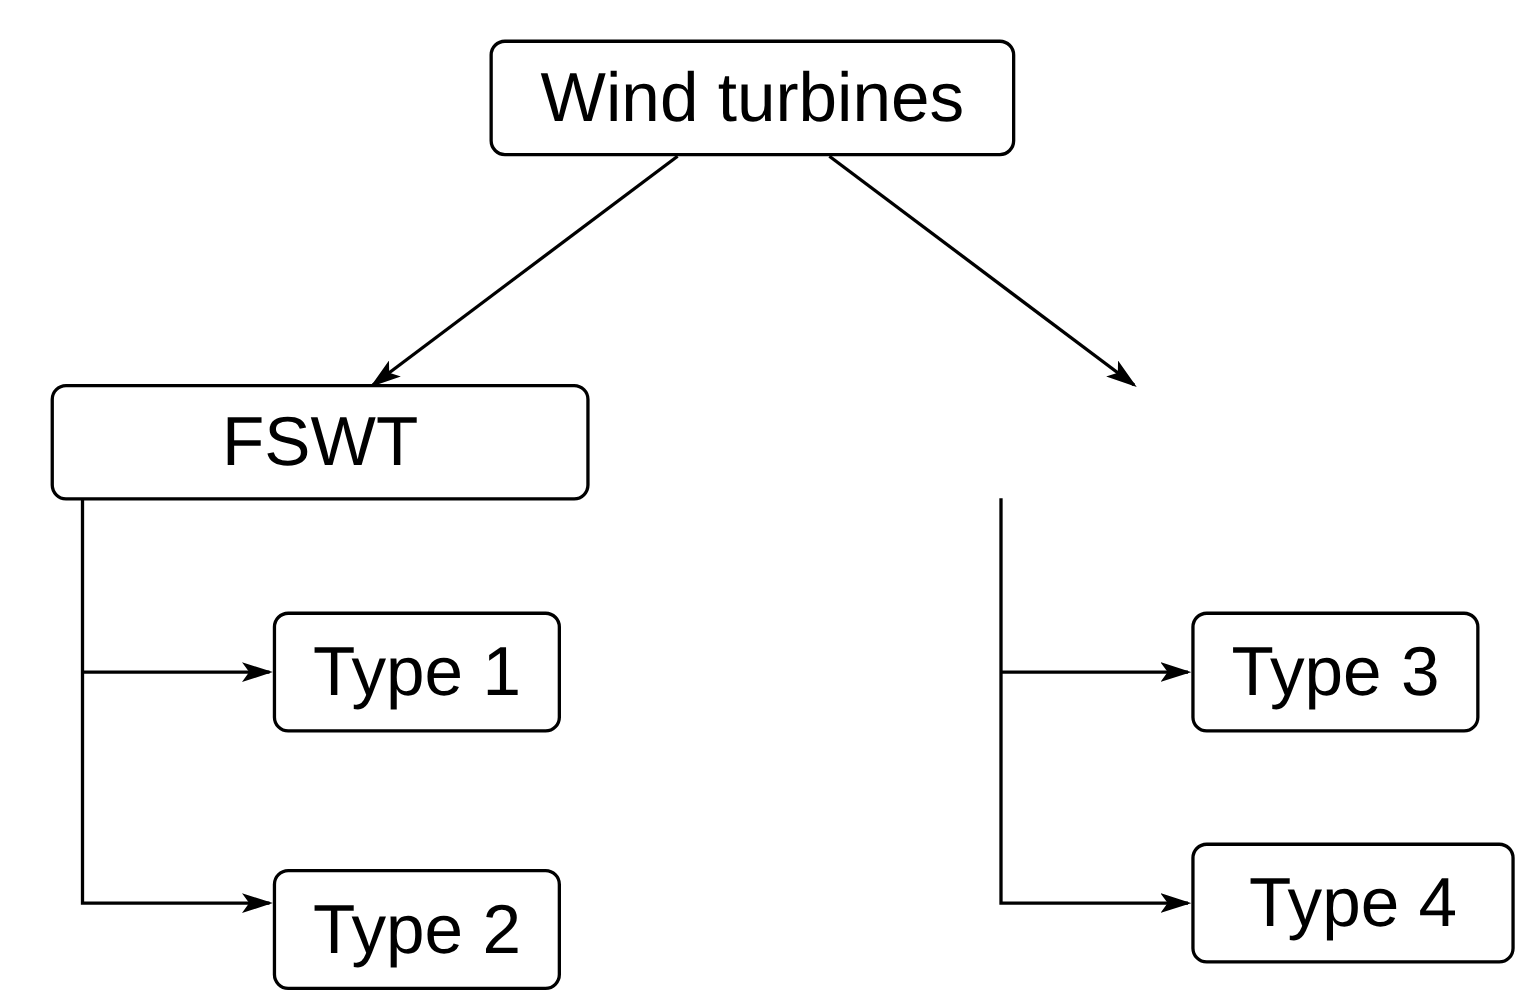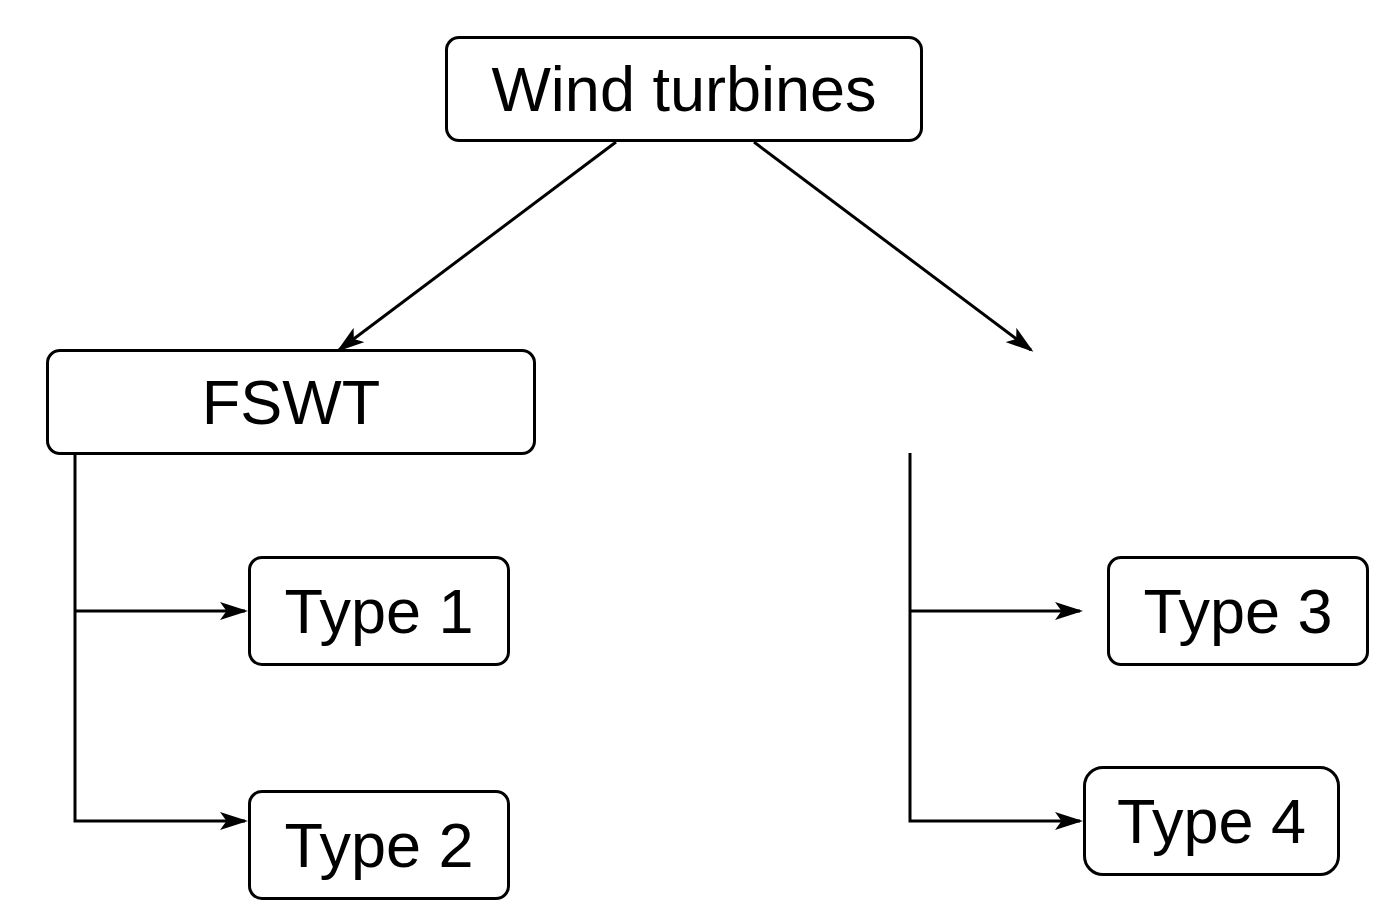--- a/index.html
+++ b/index.html
@@ -35,22 +35,22 @@
     color: #000000;
     font-size: 63px;
     line-height: 1;
     white-space: nowrap;
   }
   .node-root  { left: 445px; top: 36px;  width: 478px; height: 106px; }
   .node-fswt  { left: 22px;  top: 349px; width: 490px; height: 106px; margin-left: 24px; }
   .node-vswt  { left: 858px; top: 349px; width: 490px; height: 106px; }
   .node-type1 { left: 248px; top: 556px; width: 262px; height: 110px; }
   .node-type2 { left: 248px; top: 766px; width: 262px; height: 110px; margin-top: 24px; }
-  .node-type3 { left: 1083px; top: 556px; width: 262px; height: 110px; margin-left: 24px; }
-  .node-type4 { left: 1083px; top: 766px; width: 257px; height: 110px; border-radius: 20px; }
+  .node-type3 { left: 1083px; top: 556px; width: 262px; height: 110px; }
+  .node-type4 { left: 1083px; top: 766px; width: 294px; height: 110px; }
   .edge {
     stroke: #000000;
     stroke-width: 3;
     fill: none;
     stroke-linejoin: miter;
   }
 </style>
 </head>
 <body>
 

